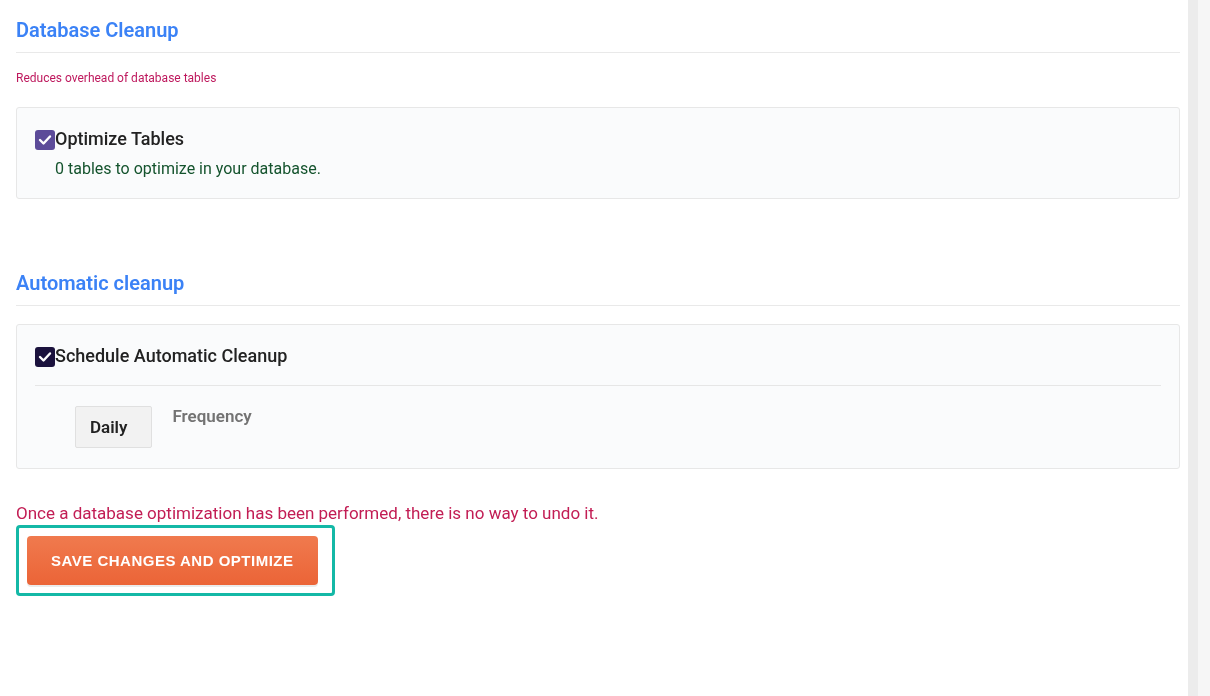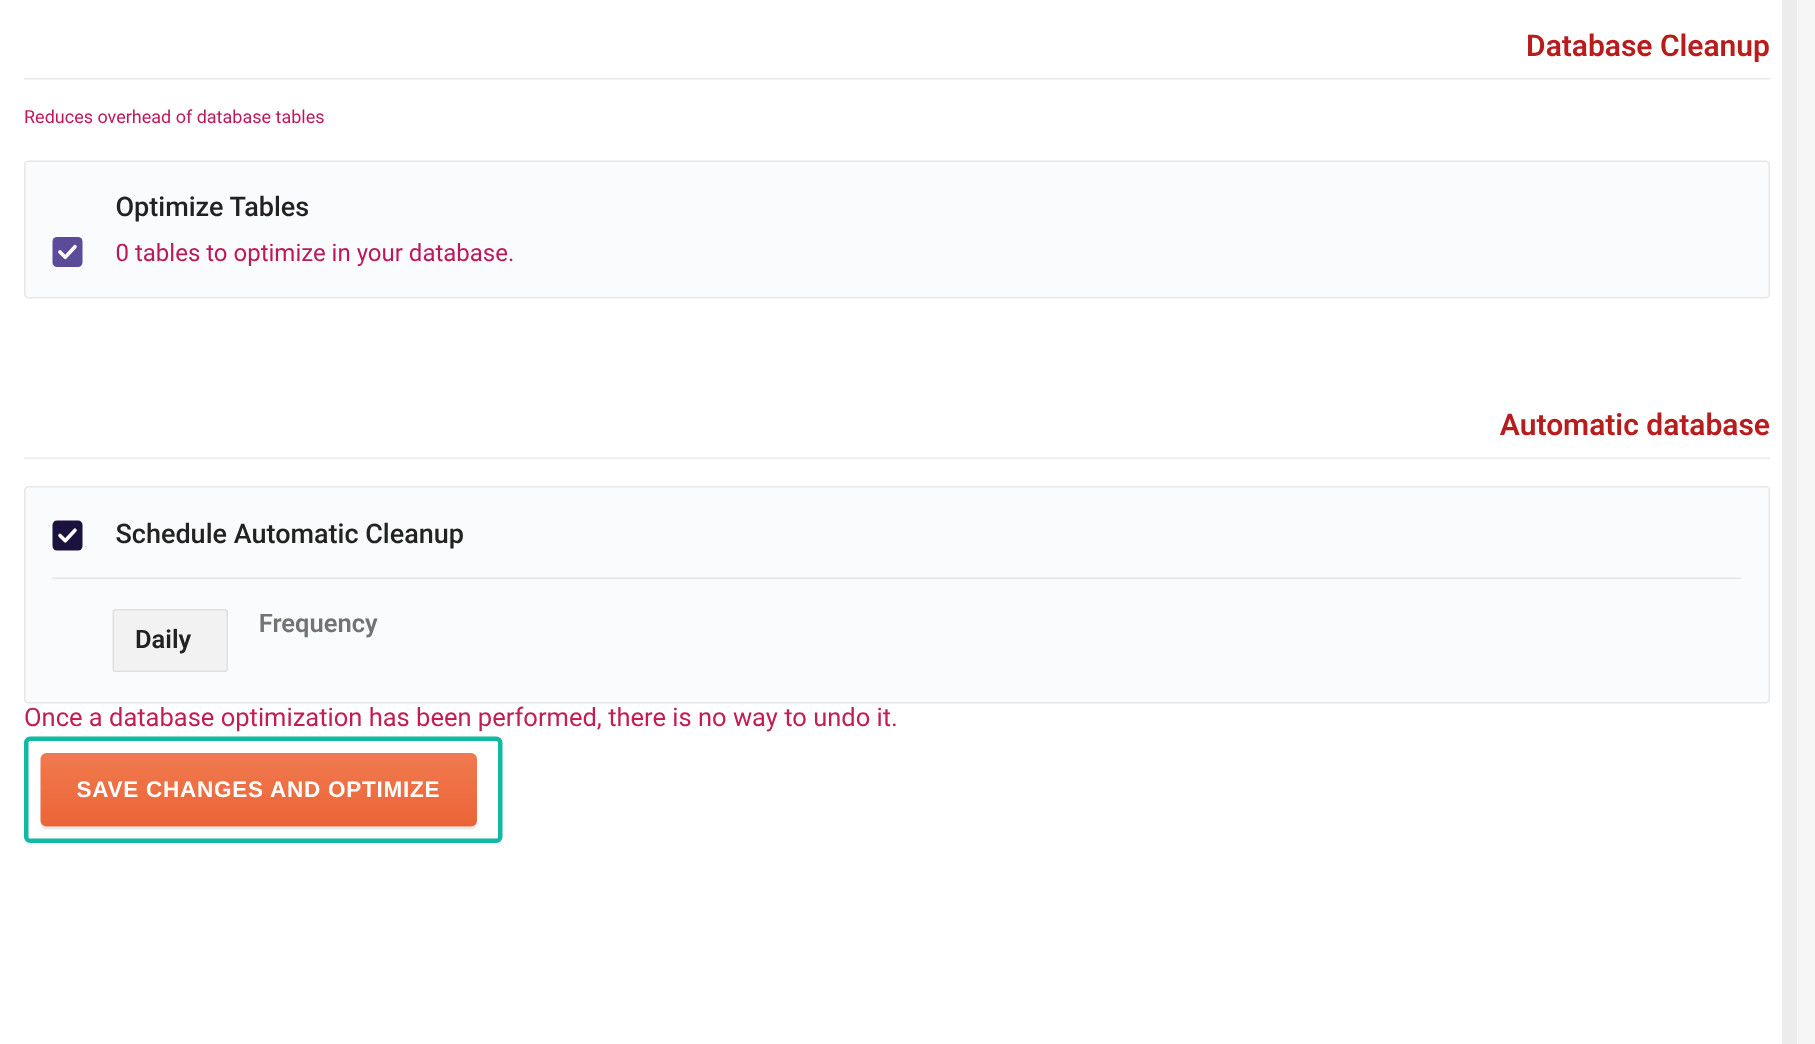--- a/index.html
+++ b/index.html
@@ -33,26 +33,25 @@
   .vbar2 {
     position: absolute;
     top: 0;
     right: 0;
     width: 12px;
     height: 696px;
     background: #f6f6f6;
   }
 
   .section-title {
-    color: #b91c1c;
+    color: #3b82f6;
     font-size: 20px;
     font-weight: 600;
     margin-top: 18px;
     margin-bottom: 10px;
-    text-align: right;
   }
   .rule {
     border: none;
     border-top: 1px solid #e9e9e9;
     margin: 0;
   }
   .section-desc {
     color: #be185d;
     font-size: 12px;
     margin: 18px 0 22px 0;
@@ -60,22 +59,21 @@
 
   .panel {
     border: 1px solid #e7e7e7;
     background: #fafbfc;
     border-radius: 3px;
     padding: 20px 18px;
   }
 
   .opt-row {
     display: flex;
-    align-items: flex-end;
-    gap: 22px;
+    align-items: flex-start;
   }
   .sub-row {
     border-top: 1px solid #e6e6e6;
     margin-top: 18px;
     padding-top: 20px;
     padding-left: 40px;
     display: flex;
     align-items: flex-start;
     gap: 20px;
   }
@@ -99,21 +97,21 @@
     width: 14px;
     height: 14px;
   }
 
   .opt-title {
     color: #222;
     font-size: 18px;
     font-weight: 500;
   }
   .opt-sub {
-    color: #be185d;
+    color: #14532d;
     font-size: 16px;
     margin-top: 10px;
   }
 
   .select {
     display: inline-block;
     background: #f2f2f2;
     border: 1px solid #e0e0e0;
     border-radius: 2px;
     padding: 10px 24px 10px 14px;
@@ -124,20 +122,21 @@
   }
   .freq-label {
     font-size: 17px;
     font-weight: 600;
     color: #737373;
   }
 
   .warn {
     color: #c21d54;
     font-size: 17px;
+    margin-top: 34px;
   }
 
   .btn-wrap {
     display: inline-block;
     border: 3px solid #14b8a6;
     border-radius: 4px;
     padding: 8px 14px 8px 8px;
     margin-top: 2px;
   }
   .btn {
@@ -179,21 +178,21 @@
         <div>
           <div class="opt-title">Optimize Tables</div>
           <div class="opt-sub">0 tables to optimize in your database.</div>
         </div>
       </div>
     </div>
 
     <div class="gap-large"></div>
 
     
-    <div class="section-title">Automatic database</div>
+    <div class="section-title">Automatic cleanup</div>
     <hr class="rule">
 
     <div style="height:18px"></div>
 
     <div class="panel">
       <div class="opt-row">
         <span class="cb dark">
           <svg viewBox="0 0 14 14">
             <path d="M2 7 L5.5 10.5 L12 3.5" stroke="#ffffff" stroke-width="2.4" fill="none" stroke-linecap="round" stroke-linejoin="round"></path>
           </svg>

